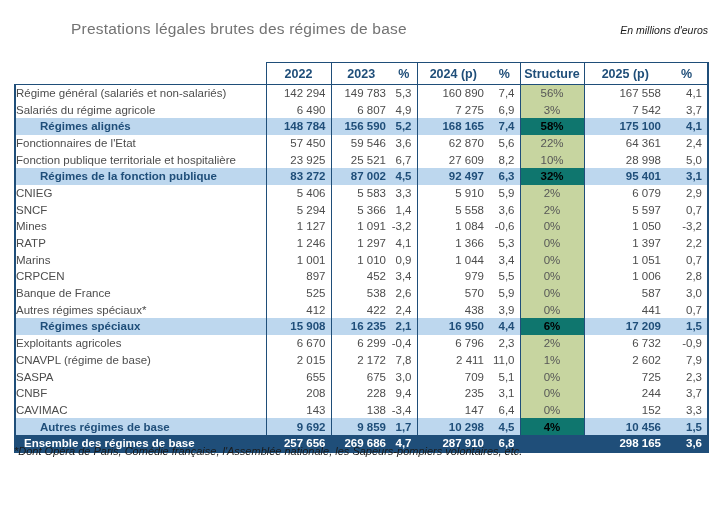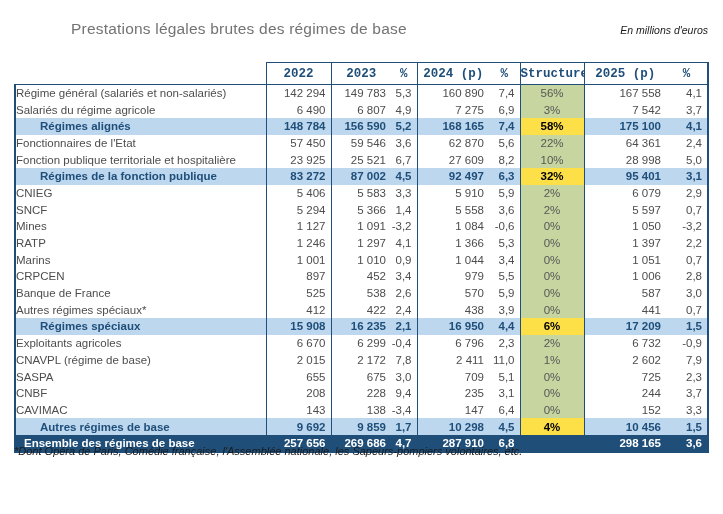--- a/index.html
+++ b/index.html
@@ -11,35 +11,35 @@
            color:#737373; letter-spacing:0.2px;margin-top:14px; }
   .unit-note { position:absolute; right:15px; top:24px; font-size:10.5px;
                font-style:italic; color:#1a1a1a; }
 
   .tbl-wrap { position:absolute; left:14px; top:62px; }
   table { border-collapse:collapse; table-layout:fixed; width:693px; }
   th, td { font-size:11.5px; padding:0; overflow:hidden; white-space:nowrap; }
 
   thead th { height:22px; font-size:12.5px; font-weight:bold; color:#1F4E79;
              text-align:center; background:#fff;
-             border-top:1px solid #1F4E79; border-bottom:1px solid #1F4E79;font-family:Liberation Mono, monospace; }
+             border-top:1px solid #1F4E79; border-bottom:1px solid #1F4E79; }
   thead th.corner { border:none; border-bottom:1px solid #1F4E79; }
 
   tbody td { height:16.7px; color:#4d4d4d; }
   td.label { text-align:left; border-left:2px solid #1F4E79; }
   td.num   { text-align:right; padding-right:5px; }
   td.struct{ text-align:center; background:#C7D5A0; color:#575757; }
 
   
   .gb1 { border-left:1px solid #1F4E79; }
   .gbr { border-right:2px solid #1F4E79; }
 
   tr.row-subtotal td { background:#BDD7EE; color:#1F4E79; font-weight:bold; }
   tr.row-subtotal td.label { padding-left:24px; }
-  tr.row-subtotal td.struct { background:#fde047; color:#000000; }
+  tr.row-subtotal td.struct { background:#0f766e; color:#000000; }
 
   tr.row-total td { background:#1F4E79; color:#ffffff; font-weight:bold;
                     border-bottom:2px solid #1F4E79; }
   tr.row-total td.label { padding-left:8px; }
   tr.row-total td.struct { background:#1F4E79; }
 
   .footnote { position:absolute; left:14px; top:445px; font-size:11px;
               font-style:italic; color:#1a1a1a; }
   .source-note { position:absolute; left:14px; top:495px; font-size:11.5px;
                  font-style:italic; color:#1a1a1a;margin-top:23px; }

